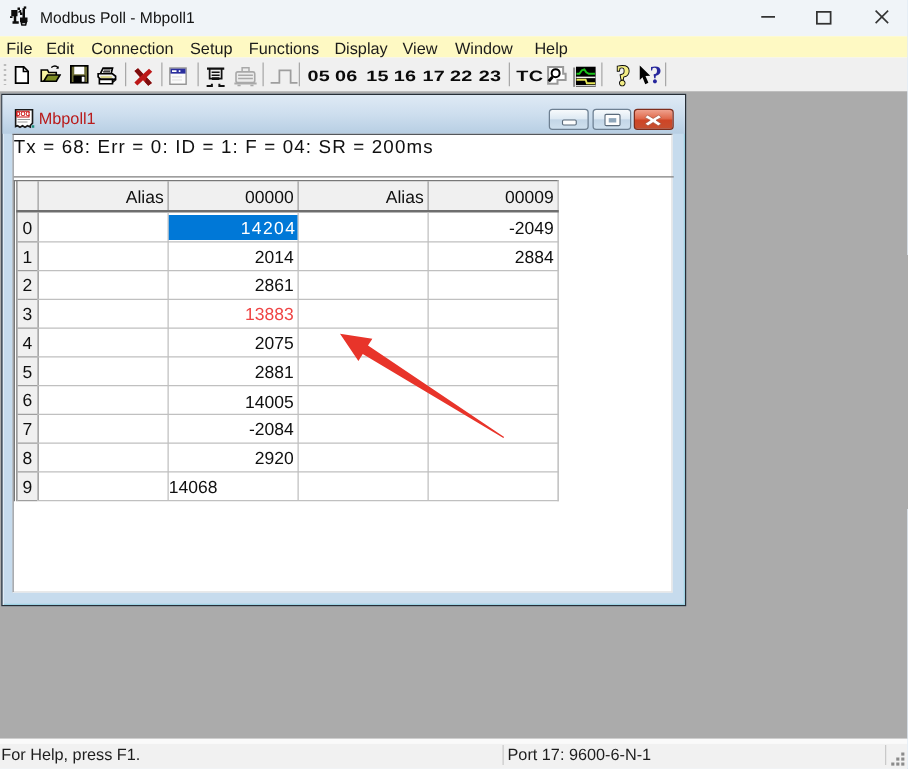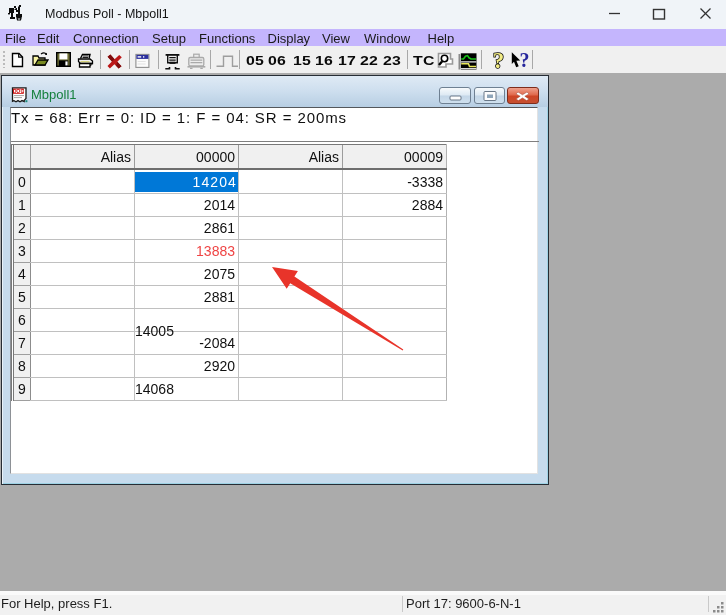--- a/index.html
+++ b/index.html
@@ -2,39 +2,39 @@
 <html><head>
 <meta charset="utf-8">
 <style>
 * { margin:0; padding:0; box-sizing:border-box; }
 html,body { width:726px; height:615px; overflow:hidden; }
 body { font-family:"Liberation Sans", sans-serif; position:relative; background:#ffffff; }
 .abs { position:absolute; }
 
 
 #titlebar { left:0; top:0; width:726px; height:29px; background:#f0f4f8; }
-#apptitle { left:45px; top:7px; font-size:12.5px; color:#141414; }
-#menubar { left:0; top:29px; width:726px; height:17px; background:#c4b5fd; }
+#apptitle { left:32px; top:7px; font-size:12.5px; color:#141414; }
+#menubar { left:0; top:29px; width:726px; height:17px; background:#fef9c3; }
 .mi { position:absolute; top:2px; font-size:13px; color:#1b1b1b; }
 #toolbar { left:0; top:46px; width:726px; height:27px; background:#f0f0f0; }
 .tsep { position:absolute; top:4px; width:1px; height:19px; background:#a8a8a8; }
 .tnum { position:absolute; top:8px; font-size:12px; font-weight:bold; color:#0a0a0a; transform:scaleX(1.32); transform-origin:center left; letter-spacing:0.2px;}
 #mdi { left:0; top:73px; width:726px; height:518px; background:#ababab; }
 #gapband { left:0; top:591px; width:726px; height:4px; background:#fafafa; }
 #statusbar { left:0; top:595px; width:726px; height:20px; background:#f1f1f1; }
 #statusbar .st { position:absolute; top:1px; font-size:13px; color:#1e1e1e; }
 .ssep { position:absolute; top:1px; width:1px; height:16px; background:#c9c9c9; }
 
 
 #child { left:1px; top:75px; width:548px; height:410px; border:1px solid #262d35;
   background:#c6dbed; box-shadow: inset 1px 1px 0 #e9f2f9, inset -1px -1px 0 #9ed2e4; }
 .gl { position:absolute; }
 #childtitle { left:0; top:0; width:546px; height:31px;
   background:linear-gradient(#dfeaf5 0%, #cddeee 50%, #b7cee3 100%); }
-#childname { left:29px; top:10.5px; font-size:13px; color:#15803d; }
+#childname { left:29px; top:10.5px; font-size:13px; color:#b91c1c; }
 #childclient { left:8px; top:31px; width:528px; height:367px; background:#ffffff;
   border-top:1px solid #54575b; border-left:1px solid #8d9196;
   border-right:1px solid #e2e2e2; border-bottom:1px solid #e2e2e2; }
 #txpanel { left:0; top:0; width:528px; height:34px; border-bottom:1px solid #7f7f7f;
   font-size:15px; color:#101010; padding:1px 0 0 0px; letter-spacing:0.92px; }
 
 
 .cbtn { position:absolute; top:11px; height:17px; border-radius:3px; }
 .cblue { border:1px solid #6e8092; background:linear-gradient(#f7fafc 0%, #dde9f3 48%, #c3d6e7 52%, #cfe0ee 100%); }
 .cred  { border:1px solid #7e2d1c; background:linear-gradient(#efa18d 0%, #e06a4d 45%, #ce4526 55%, #c64f30 100%); }
@@ -265,28 +265,28 @@
         <div class="gl" style="left:3px;top:111.5px;width:16px;font-size:14px;line-height:16px;color:#101010;text-align:center;">2</div>
         <div class="gl" style="left:3px;top:134.5px;width:16px;font-size:14px;line-height:16px;color:#101010;text-align:center;">3</div>
         <div class="gl" style="left:3px;top:157.5px;width:16px;font-size:14px;line-height:16px;color:#101010;text-align:center;">4</div>
         <div class="gl" style="left:3px;top:180.5px;width:16px;font-size:14px;line-height:16px;color:#101010;text-align:center;">5</div>
         <div class="gl" style="left:3px;top:203.5px;width:16px;font-size:14px;line-height:16px;color:#101010;text-align:center;">6</div>
         <div class="gl" style="left:3px;top:226.5px;width:16px;font-size:14px;line-height:16px;color:#101010;text-align:center;">7</div>
         <div class="gl" style="left:3px;top:249.5px;width:16px;font-size:14px;line-height:16px;color:#101010;text-align:center;">8</div>
         <div class="gl" style="left:3px;top:272.5px;width:16px;font-size:14px;line-height:16px;color:#101010;text-align:center;">9</div>
         <div class="gl" style="left:124px;top:63.5px;width:102.5px;height:20px;background:#0078d7;"></div>
         <div class="gl" style="left:124px;top:65.5px;width:102px;font-size:14px;line-height:16px;color:#fff;text-align:right;letter-spacing:1.1px;">14204</div>
-        <div class="gl" style="left:332px;top:65.5px;width:100px;font-size:14px;line-height:16px;color:#101010;text-align:right;">-3338</div>
+        <div class="gl" style="left:332px;top:65.5px;width:100px;font-size:14px;line-height:16px;color:#101010;text-align:right;">-2049</div>
         <div class="gl" style="left:124px;top:88.5px;width:100px;font-size:14px;line-height:16px;color:#101010;text-align:right;">2014</div>
         <div class="gl" style="left:332px;top:88.5px;width:100px;font-size:14px;line-height:16px;color:#101010;text-align:right;">2884</div>
         <div class="gl" style="left:124px;top:111.5px;width:100px;font-size:14px;line-height:16px;color:#101010;text-align:right;">2861</div>
         <div class="gl" style="left:124px;top:134.5px;width:100px;font-size:14px;line-height:16px;color:#ef4444;text-align:right;">13883</div>
         <div class="gl" style="left:124px;top:157.5px;width:100px;font-size:14px;line-height:16px;color:#101010;text-align:right;">2075</div>
         <div class="gl" style="left:124px;top:180.5px;width:100px;font-size:14px;line-height:16px;color:#101010;text-align:right;">2881</div>
-        <div class="gl" style="left:124px;top:215px;width:100px;font-size:14px;line-height:16px;color:#101010;">14005</div>
+        <div class="gl" style="left:124px;top:205px;width:100px;font-size:14px;line-height:16px;color:#101010;text-align:right;">14005</div>
         <div class="gl" style="left:124px;top:226.5px;width:100px;font-size:14px;line-height:16px;color:#101010;text-align:right;">-2084</div>
         <div class="gl" style="left:124px;top:249.5px;width:100px;font-size:14px;line-height:16px;color:#101010;text-align:right;">2920</div>
         <div class="gl" style="left:124px;top:272.5px;width:100px;font-size:14px;line-height:16px;color:#101010;text-align:left;">14068</div>
       </div>
   </div>
 </div>
 
 <svg class="abs" style="left:255px; top:250px;" width="165" height="115" viewBox="0 0 165 115">
   <path d="M17 17 L42.9 20.9 L39.4 26.4 L148.3 99.6 L147.7 100.4 L35.2 33.2 L31.7 38.7 Z" fill="#e8342a"></path>
 </svg>

